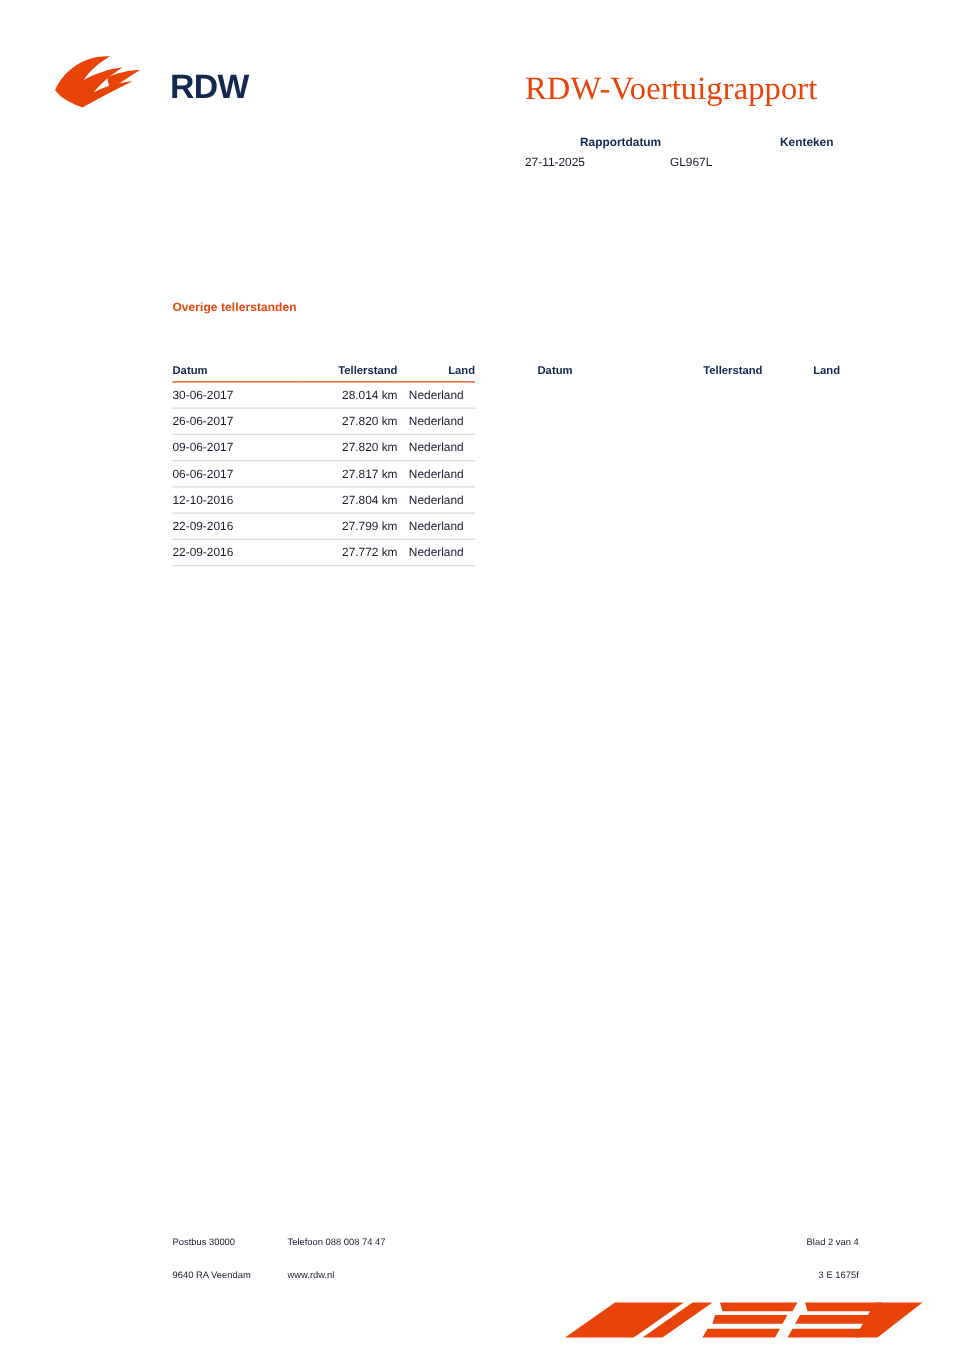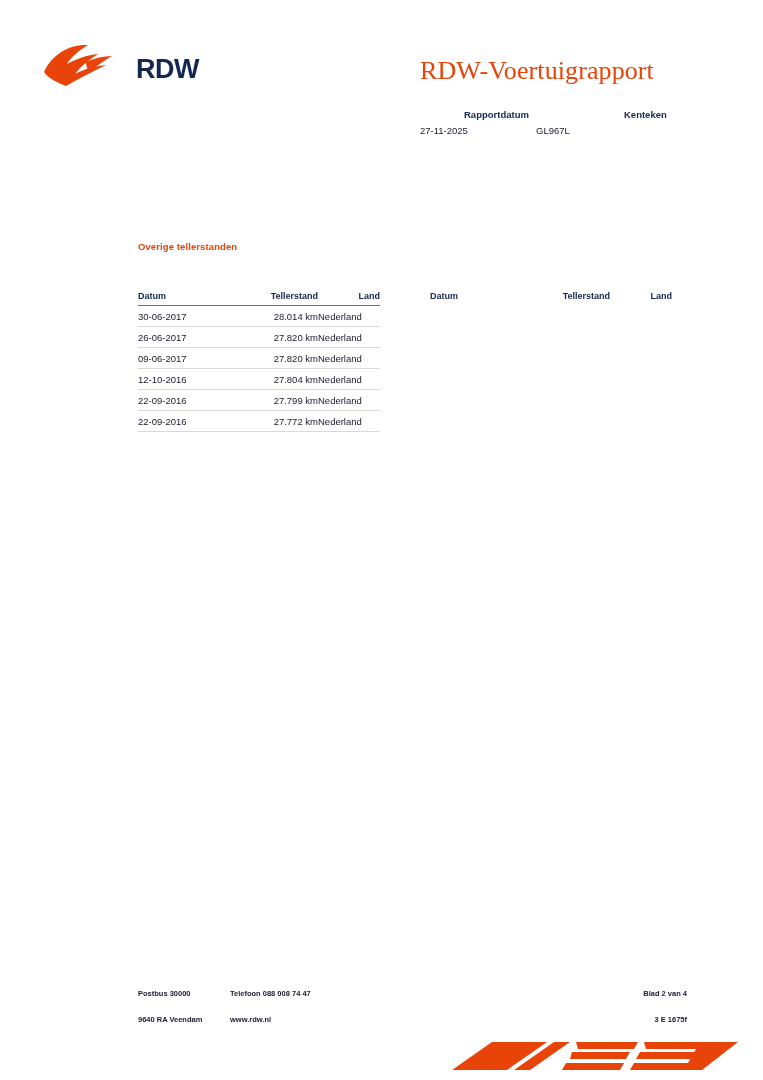--- a/index.html
+++ b/index.html
@@ -125,39 +125,38 @@
   table.mileage thead th.land { text-align: right; }
 
   table.mileage tbody td {
     font-size: 9.5px;
     color: #1a1a2e;
     padding: 5px 0 4px 0;
     border-bottom: 1px solid #d9d9d9;
     white-space: nowrap;
   }
   table.mileage tbody td.num { text-align: right; }
-  table.mileage tbody td.land { text-align: left; }
+  table.mileage tbody td.land { text-align: center; }
 
   col.c-date { width: 100px; }
   col.c-value { width: 80px; }
   col.c-land { width: 62px; }
 
   
   .footer {
     position: absolute;
     left: 0;
     top: 986px;
     width: 763px;
     font-size: 7.5px;
     color: #1a1a2e;
   }
   .footer-col {
     position: absolute;
     line-height: 15px;
-    font-weight: bold;
   }
   .f-c1 { left: 138px; }
   .f-c2 { left: 230px; }
   .f-c3 { right: 76px; text-align: right; }
 
   .footer-mark {
     position: absolute;
     left: 452px;
     top: 1040px;
     width: 286px;
@@ -217,20 +216,25 @@
           <td class="land">Nederland</td>
         </tr>
         <tr>
           <td>26-06-2017</td>
           <td class="num">27.820 km</td>
           <td class="land">Nederland</td>
         </tr>
         <tr>
           <td>09-06-2017</td>
           <td class="num">27.820 km</td>
+          <td class="land">Nederland</td>
+        </tr>
+        <tr>
+          <td>06-06-2017</td>
+          <td class="num">27.817 km</td>
           <td class="land">Nederland</td>
         </tr>
         <tr>
           <td>12-10-2016</td>
           <td class="num">27.804 km</td>
           <td class="land">Nederland</td>
         </tr>
         <tr>
           <td>22-09-2016</td>
           <td class="num">27.799 km</td>

